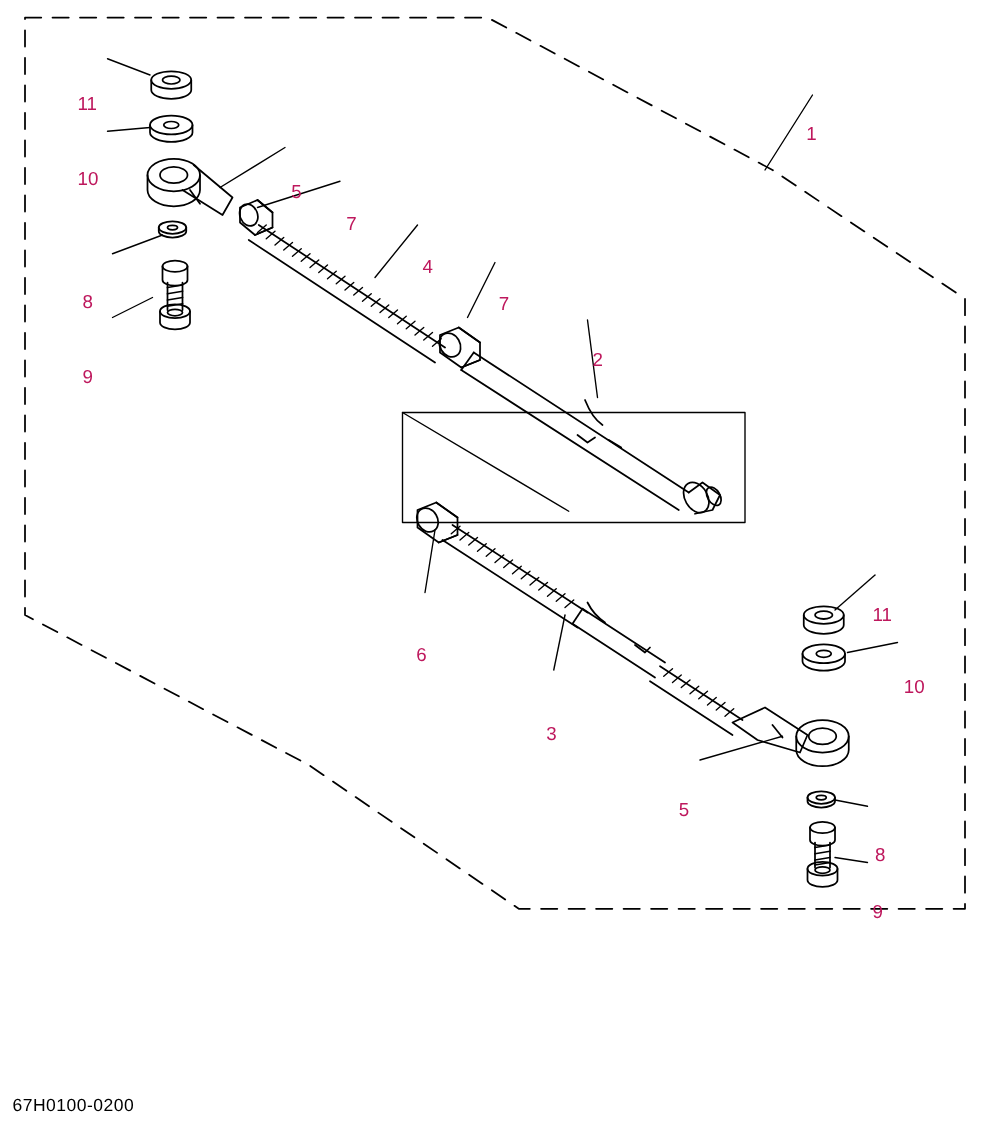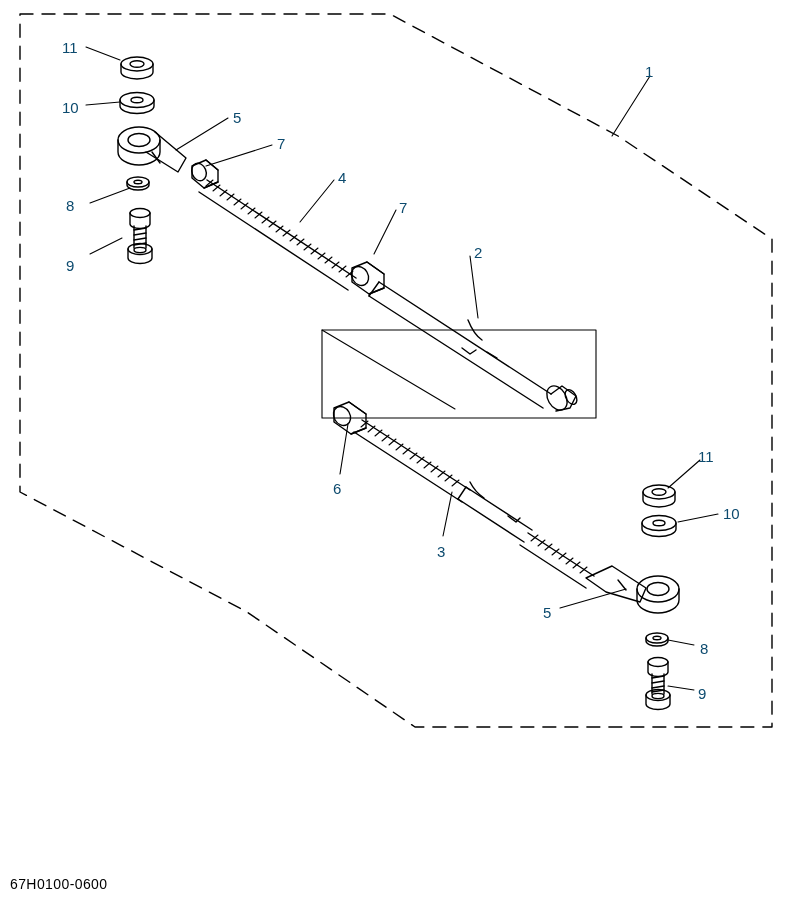--- a/index.html
+++ b/index.html
@@ -24,23 +24,24 @@
   svg.diagram {
     display: block;
     width: 785px;
     height: 907px;
   }
   .callout-label {
     position: absolute;
     font-family: "Liberation Sans", sans-serif;
     font-size: 15px;
     line-height: 15px;
-    color: #0c4a6e;
+    color: #be185d;
     white-space: nowrap;
     user-select: none;
+    margin-top: 36px;
   }
   .part-code {
     position: absolute;
     left: 10px;
     top: 876px;
     font-family: "Liberation Sans", sans-serif;
     font-size: 14px;
     letter-spacing: 0.4px;
     color: #000;
     white-space: nowrap;
@@ -266,15 +267,15 @@
   <div class="callout-label" style="left:474px; top:245px;">2</div>
   <div class="callout-label" style="left:645px; top:64px;">1</div>
   <div class="callout-label" style="left:333px; top:481px;">6</div>
   <div class="callout-label" style="left:437px; top:544px;">3</div>
   <div class="callout-label" style="left:698px; top:449px;">11</div>
   <div class="callout-label" style="left:723px; top:506px;">10</div>
   <div class="callout-label" style="left:543px; top:605px;">5</div>
   <div class="callout-label" style="left:700px; top:641px;">8</div>
   <div class="callout-label" style="left:698px; top:686px;">9</div>
 
-  <div class="part-code">67H0100-0600</div>
+  <div class="part-code">67H0100-0200</div>
 
 </div>
 
 </body></html>

